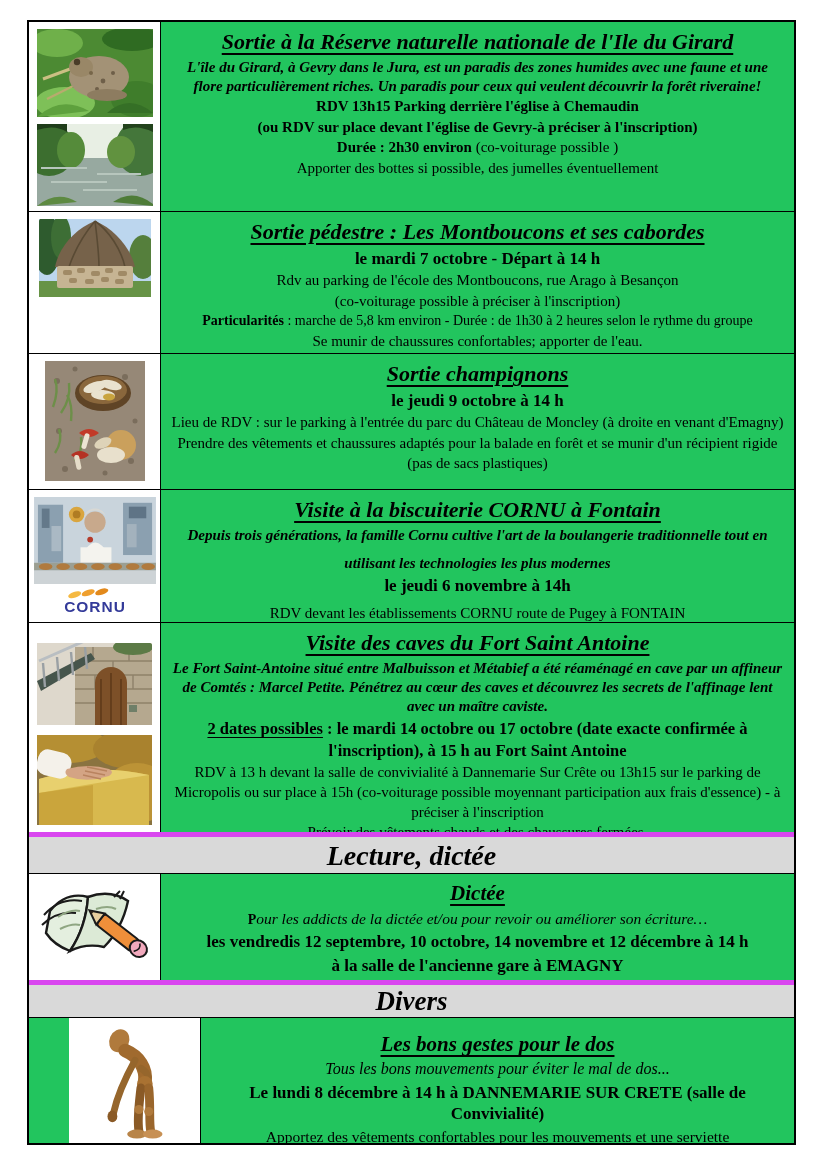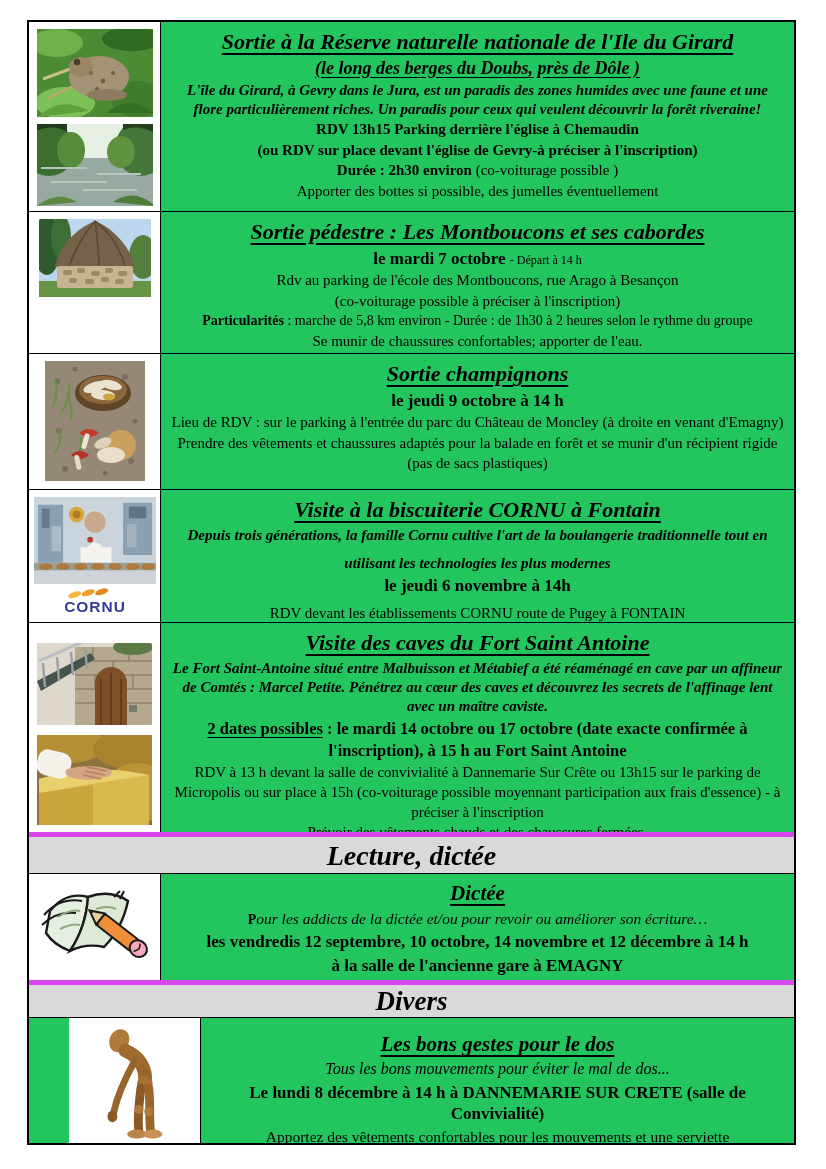--- a/index.html
+++ b/index.html
@@ -28,21 +28,21 @@
     margin:3px 0 2px 0; line-height:1.25;
   }
   .sec-subtitle {
     font-size:18px; font-weight:bold; font-style:italic;
     text-decoration:underline; text-underline-offset:3px;
     margin:1px 0 2px 0;
   }
   .desc-bold-italic { font-size:15px; font-style:italic; font-weight:bold; line-height:1.28; margin:1px 0; }
   .desc-italic { font-size:15px; font-style:italic; line-height:1.3; margin:2px 0; }
   .date-line { font-size:17px; font-weight:bold; margin:2px 0; line-height:1.25; }
-  .date-sub { font-size:12px; font-weight:normal; }
+  .date-sub { font-size:17px; font-weight:bold; }
   .body-line { font-size:15px; line-height:1.32; margin:1px 0; }
   .body-bold { font-size:15px; font-weight:bold; line-height:1.32; margin:1px 0; }
   .small-line { font-size:14px; line-height:1.3; margin:1px 0; }
   .bold-label { font-weight:bold; }
   .banner {
     border-top:5px solid #d946ef; background:#d9d9d9; text-align:center;
     font-weight:bold; font-style:italic; box-sizing:border-box; overflow:hidden;
   }
   .banner-text { font-size:28px; line-height:1.2; padding:2px 0 3px 0; }
   .fort-dates { font-size:16.5px; font-weight:bold; margin:2px 0; line-height:1.3; }
@@ -93,21 +93,20 @@
           <ellipse cx="84" cy="28" rx="14" ry="16" fill="#61923f"></ellipse>
           <path d="M0,6 Q18,0 30,8 L30,0 L0,0 Z" fill="#1f3d1a"></path>
           <path d="M116,8 Q100,0 86,6 L86,0 L116,0 Z" fill="#22421c"></path>
           <path d="M4,44 H50 M60,50 H104 M14,58 H70 M46,66 H100" stroke="#b7c6bd" stroke-width="2" fill="none"></path>
           <path d="M0,82 Q20,66 40,78 L0,82 Z" fill="#5d8a41"></path>
           <path d="M116,80 Q96,64 76,78 L116,82 Z" fill="#4e7c38"></path>
         </svg>
       </div>
       <div class="content-cell">
         <div class="sec-title">Sortie à la Réserve naturelle nationale de l'Ile du Girard</div>
-        <div class="sec-subtitle">(le long des berges du Doubs, près de Dôle )</div>
         <div class="desc-bold-italic">L'île du Girard, à Gevry dans le Jura, est un paradis des zones humides avec une faune et une flore particulièrement riches. Un paradis pour ceux qui veulent découvrir la forêt riveraine!</div>
         <div class="body-bold">RDV 13h15 Parking derrière l'église à Chemaudin</div>
         <div class="body-bold">(ou RDV sur place devant l'église de Gevry-à préciser à l'inscription)</div>
         <div class="body-line"><span class="bold-label">Durée : 2h30 environ</span><span> (co-voiturage possible )</span></div>
         <div class="body-line">Apporter des bottes si possible, des jumelles éventuellement</div>
       </div>
     </div>
 
     <div class="row r2">
       <div class="img-cell">

